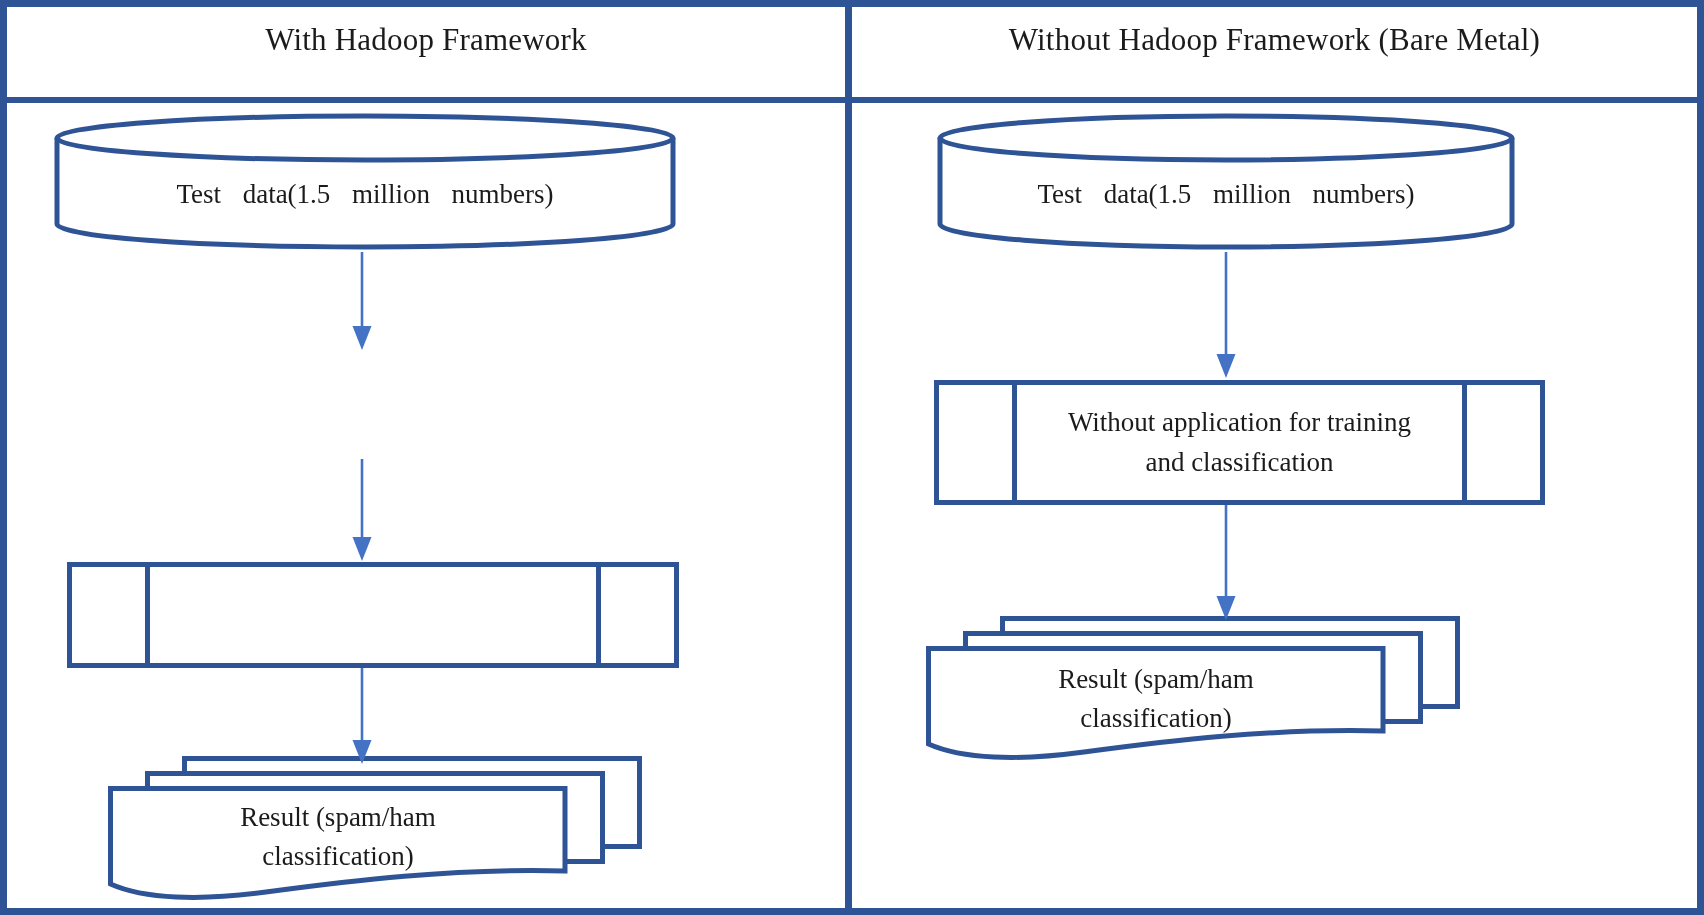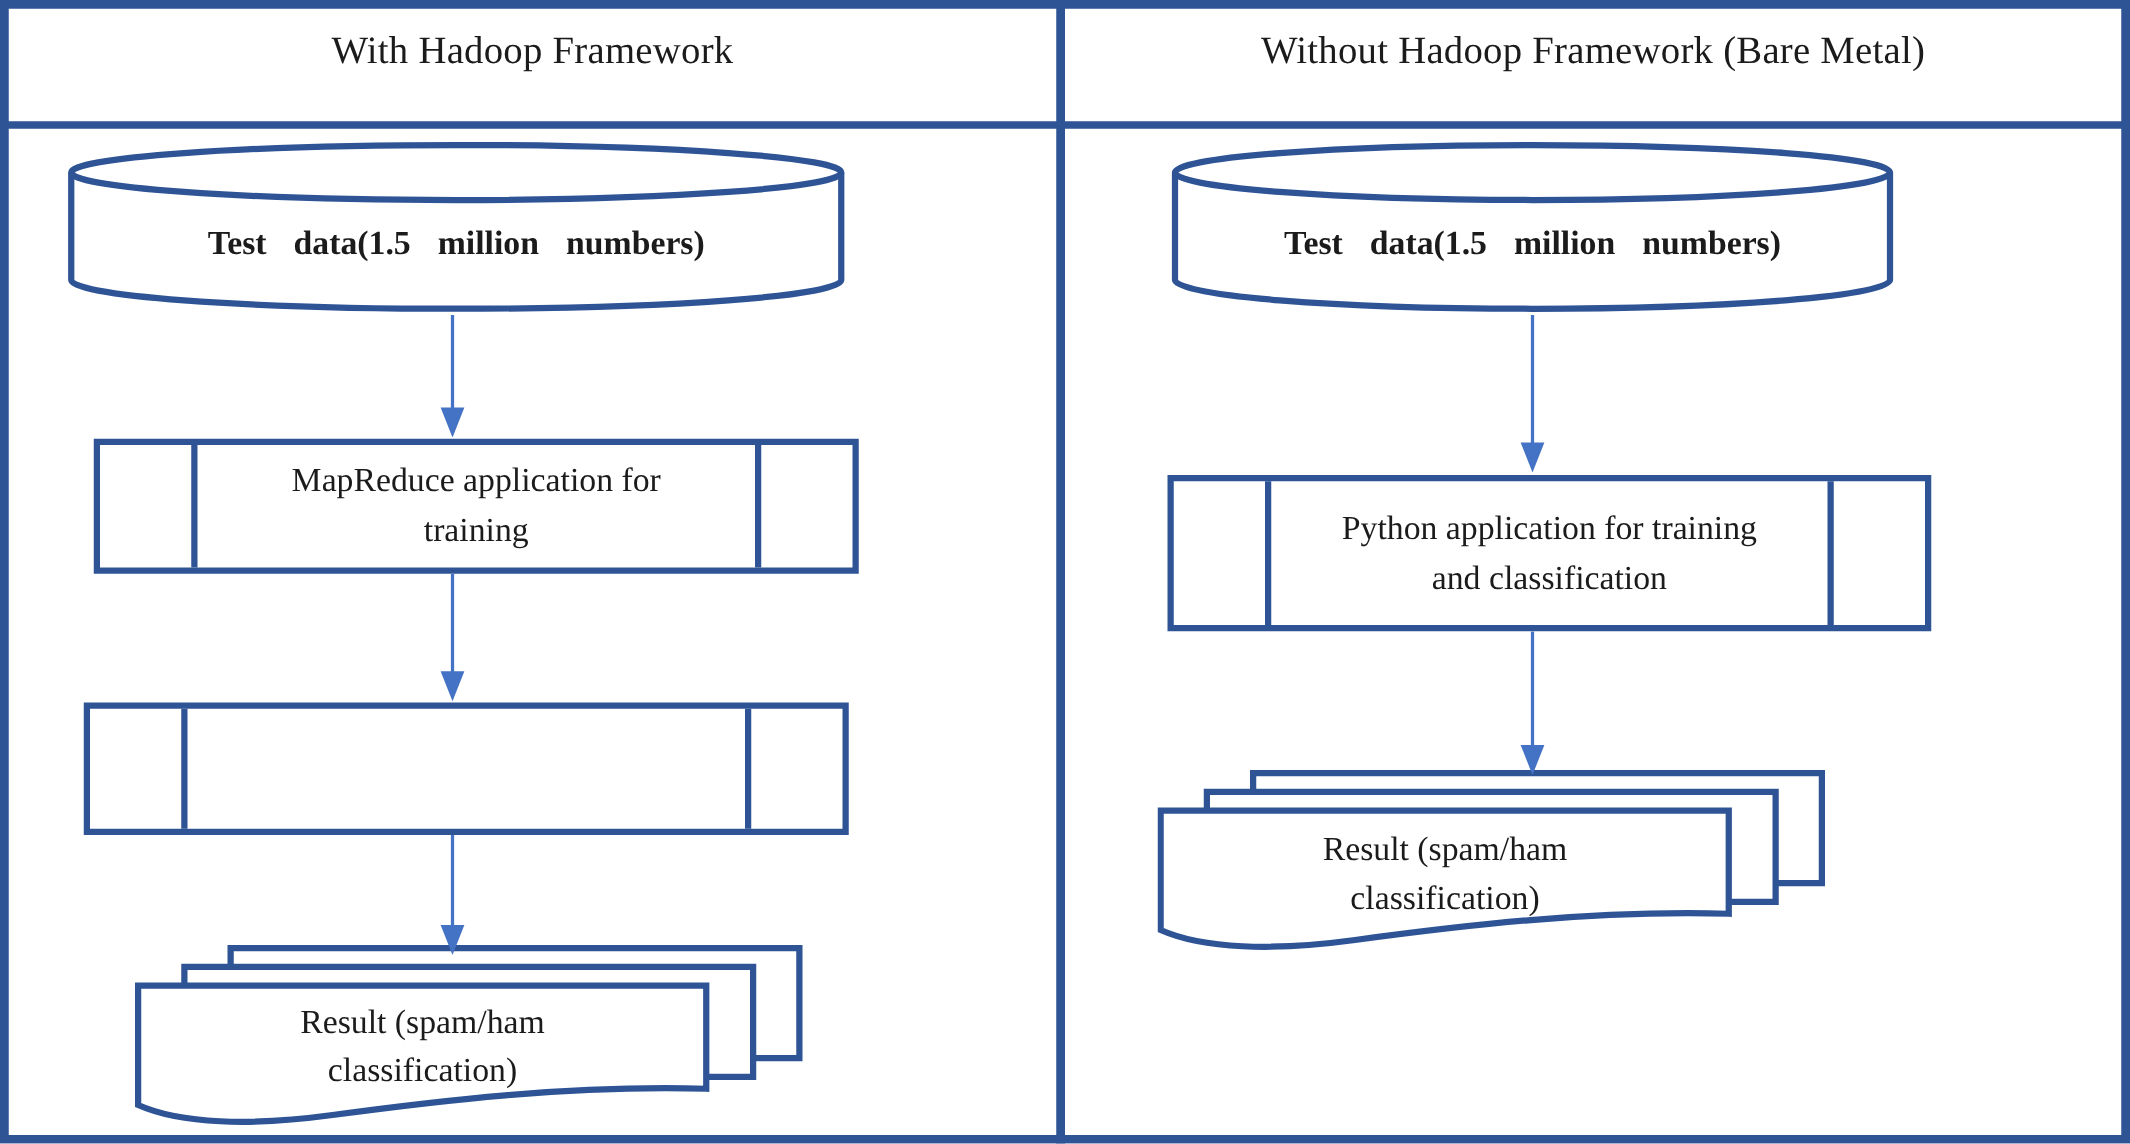--- a/index.html
+++ b/index.html
@@ -40,21 +40,20 @@
   .shape{position:absolute;box-sizing:border-box;}
   .shape-svg{position:absolute;inset:0;width:100%;height:100%;display:block;}
   .oshape{fill:#fff;stroke:var(--outline);stroke-width:5;}
   .cyl{z-index:3;}
   .cyl-label{
     position:absolute;left:0;right:0;top:0;bottom:0;
     display:flex;align-items:center;justify-content:center;
     padding-top:24px;
     font-size:27px;
     word-spacing:0.55em;
-    font-weight:bold;
   }
   .ppbox{
     position:absolute;
     border:5px solid var(--outline);
     background:#fff;
     display:flex;align-items:center;justify-content:center;
     text-align:center;
     font-size:27px;line-height:1.48;
     z-index:3;
     box-sizing:border-box;
@@ -97,25 +96,20 @@
     <span class="cyl-label">Test data(1.5 million numbers)</span>
   </div>
 
   <div class="arrow" style="left:350px;top:252px;">
     <svg width="24" height="98" viewBox="0 0 24 98">
       <line class="aline" x1="12" y1="0" x2="12" y2="76"></line>
       <polygon class="ahead" points="12,98 2.5,74 21.5,74"></polygon>
     </svg>
   </div>
 
-  <div class="ppbox" style="left:75px;top:351px;width:612px;height:108px;">
-    <span class="vline l"></span>
-    <span class="vline r"></span>
-    <span class="label-span" style="max-width:350px;">MapReduce application for training</span>
-  </div>
 
   <div class="arrow" style="left:350px;top:459px;">
     <svg width="24" height="102" viewBox="0 0 24 102">
       <line class="aline" x1="12" y1="0" x2="12" y2="80"></line>
       <polygon class="ahead" points="12,102 2.5,78 21.5,78"></polygon>
     </svg>
   </div>
 
   <div class="ppbox" style="left:67px;top:562px;width:612px;height:106px;">
     <span class="vline l"></span>
@@ -149,21 +143,21 @@
   <div class="arrow" style="left:1214px;top:252px;">
     <svg width="24" height="126" viewBox="0 0 24 126">
       <line class="aline" x1="12" y1="0" x2="12" y2="104"></line>
       <polygon class="ahead" points="12,126 2.5,102 21.5,102"></polygon>
     </svg>
   </div>
 
   <div class="ppbox" style="left:934px;top:380px;width:611px;height:125px;">
     <span class="vline l"></span>
     <span class="vline r"></span>
-    <span class="label-span" style="max-width:370px;">Python application for training and classification</span>
+    <span class="label-span" style="max-width:370px;">Without application for training and classification</span>
   </div>
 
   <div class="arrow" style="left:1214px;top:505px;">
     <svg width="24" height="115" viewBox="0 0 24 115">
       <line class="aline" x1="12" y1="0" x2="12" y2="93"></line>
       <polygon class="ahead" points="12,115 2.5,91 21.5,91"></polygon>
     </svg>
   </div>
 
   <div class="docstack" style="left:926px;top:616px;width:535px;height:150px;">

